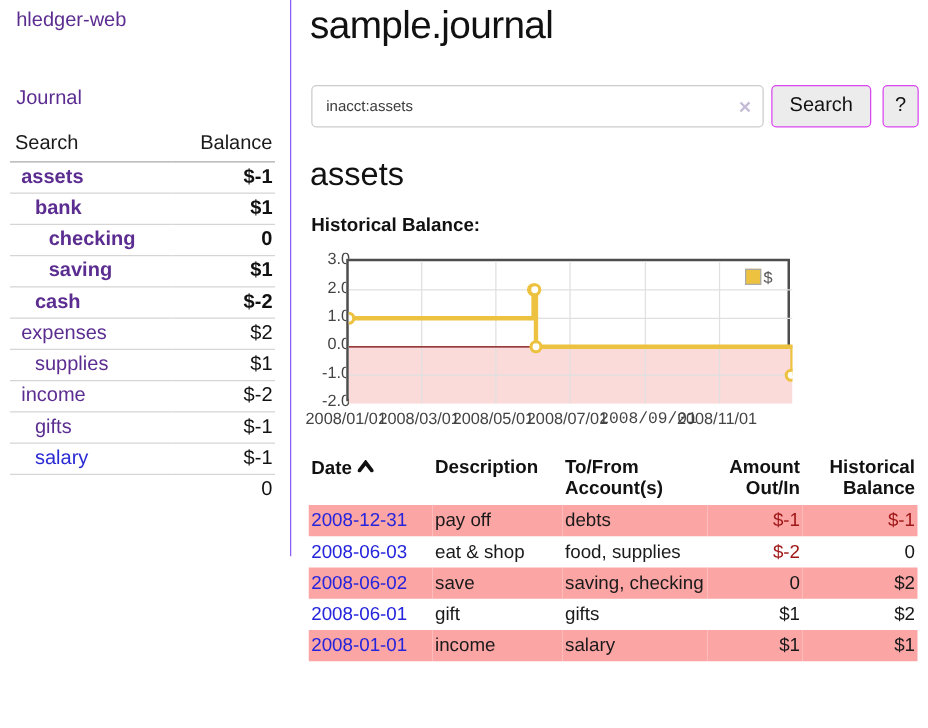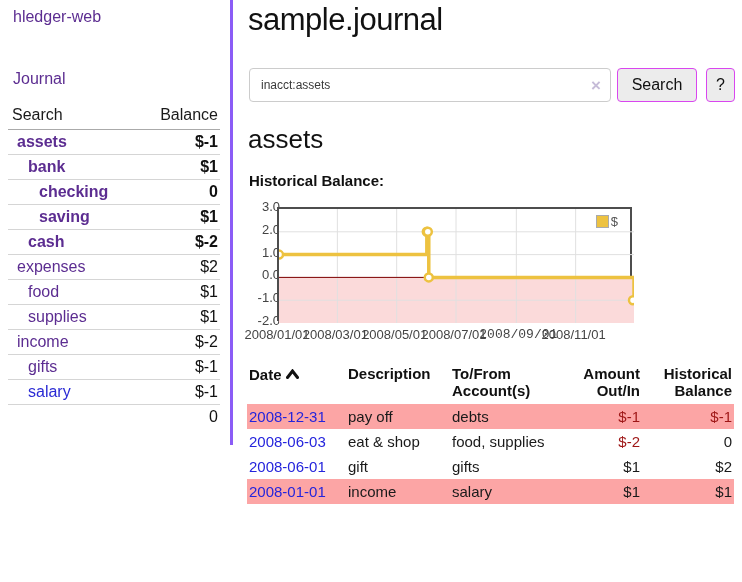--- a/index.html
+++ b/index.html
@@ -1,20 +1,20 @@
 <!DOCTYPE html>
 <html><head>
 <meta charset="utf-8">
 <style>
   * { margin:0; padding:0; box-sizing:border-box; }
   html,body { width:742px; height:582px; background:#fff; font-family:"Liberation Sans", sans-serif; color:#1a1a1a; overflow:hidden; }
   a { text-decoration:none; cursor:pointer; }
 
   
-  .sidebar { position:absolute; left:0; top:0; width:233px; height:445px; border-right:3px solid #8b5cf6; padding:8px 10px 0 13px; }
+  .sidebar { position:absolute; left:0; top:0; width:233px; height:445px; border-right:1px solid #8b5cf6; padding:8px 10px 0 13px; }
   .brand { font-size:16px; color:#5c2d91; display:inline-block; }
   .nav-journal { position:absolute; left:13px; top:70px; font-size:16px; color:#5c2d91; }
   .acct-table { position:absolute; left:8px; top:103px; width:212px; border-collapse:collapse; font-size:16px; }
   .acct-table th { font-weight:400; text-align:left; padding:3px 0 5px 4px; border-bottom:1px solid #aaa; }
   .acct-table th.bal { text-align:right; padding-right:2px; }
   .acct-table td { padding:3px 0 3px 4px; border-bottom:1px solid #d5d5d5; white-space:nowrap; }
   .acct-table td.bal { text-align:right; padding-right:2px; color:#111; }
   .acct-table tr.lastacct td { border-bottom:2px solid #333; }
   .acct-table tr.total td { border-bottom:none; }
   .acct-link { color:#5c2d91; }
@@ -89,24 +89,20 @@
           <td class="lvl2"><a class="acct-link b">saving</a></td>
           <td class="bal  b">$1</td>
         </tr>
         <tr>
           <td class="lvl1"><a class="acct-link b">cash</a></td>
           <td class="bal neg-strong b">$-2</td>
         </tr>
         <tr>
           <td class="lvl0"><a class="acct-link">expenses</a></td>
           <td class="bal ">$2</td>
-        </tr>
-        <tr>
-          <td class="lvl1"><a class="acct-link">food</a></td>
-          <td class="bal ">$1</td>
         </tr>
         <tr>
           <td class="lvl1"><a class="acct-link">supplies</a></td>
           <td class="bal ">$1</td>
         </tr>
         <tr>
           <td class="lvl0"><a class="acct-link">income</a></td>
           <td class="bal neg-muted">$-2</td>
         </tr>
         <tr>
@@ -213,20 +209,27 @@
           <td class="r neg-strong">$-1</td>
           <td class="r neg-strong">$-1</td>
         </tr>
         <tr>
           <td><a class="date-link">2008-06-03</a></td>
           <td>eat &amp; shop</td>
           <td>food, supplies</td>
           <td class="r neg-strong">$-2</td>
           <td class="r">0</td>
         </tr>
+        <tr class="stripe">
+          <td><a class="date-link">2008-06-02</a></td>
+          <td>save</td>
+          <td>saving, checking</td>
+          <td class="r">0</td>
+          <td class="r">$2</td>
+        </tr>
         <tr>
           <td><a class="date-link">2008-06-01</a></td>
           <td>gift</td>
           <td>gifts</td>
           <td class="r">$1</td>
           <td class="r">$2</td>
         </tr>
         <tr class="stripe">
           <td><a class="date-link">2008-01-01</a></td>
           <td>income</td>

